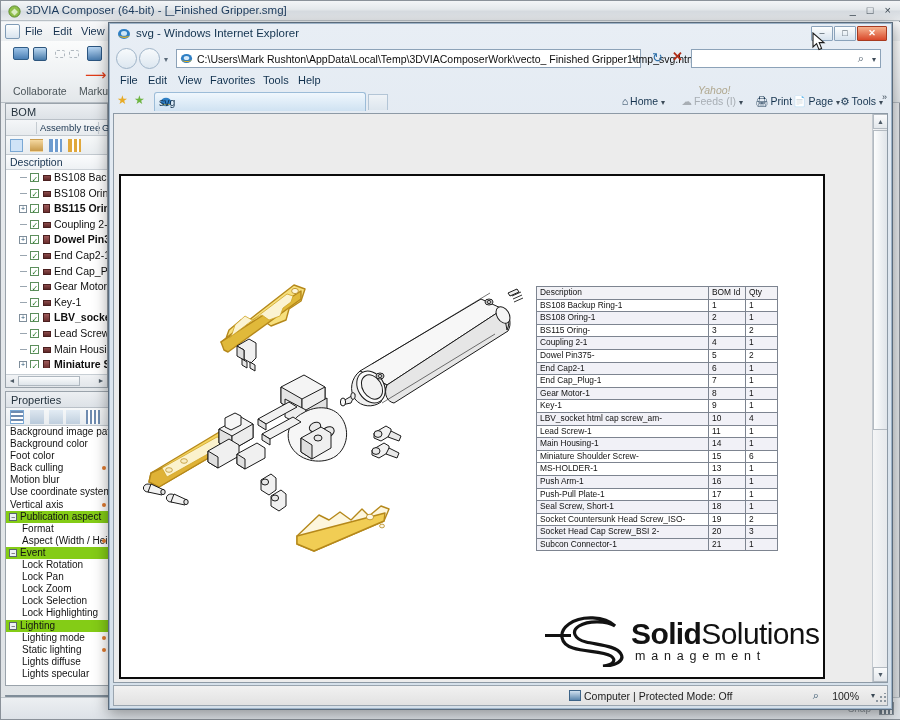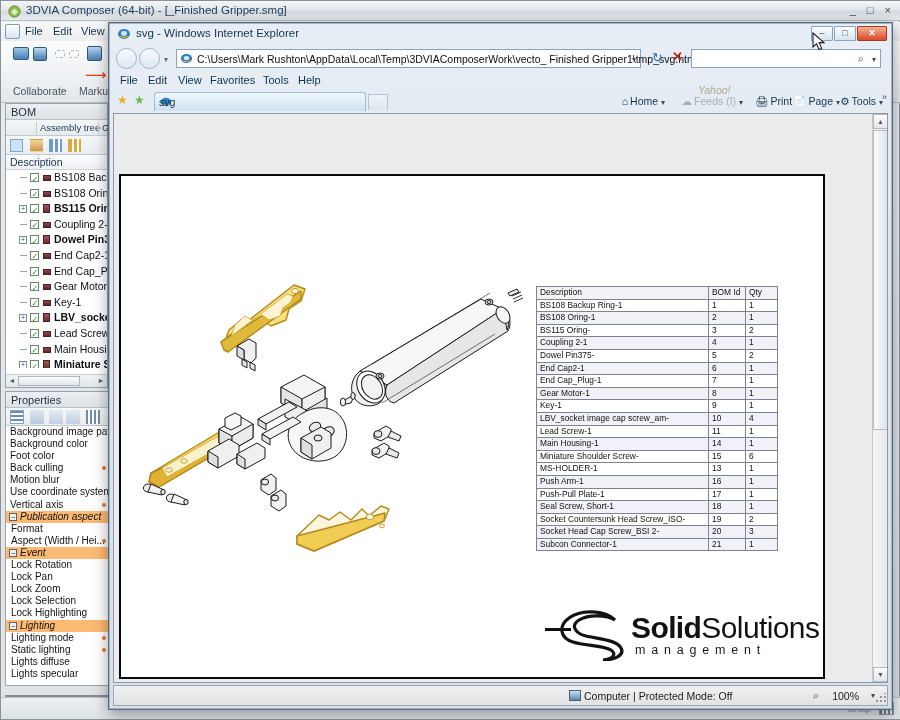--- a/index.html
+++ b/index.html
@@ -202,28 +202,28 @@
     position: absolute; top: 2px; width: 14px; height: 14px;
   }
   #props-toolbar .tb.sel { background: #cfe3f7; border: 1px solid #7aa8d4; }
   #props-list { height: 258px; overflow: hidden; position: relative; }
   .prop-row {
     height: 12.1px; line-height: 12.1px; font-size: 10px;
     padding-left: 4px; white-space: nowrap; position: relative;
     color: #131313;
   }
   .prop-row.group {
-    background: #fdba74; padding-left: 14px; font-size: 10px; font-style: italic;
+    background: #84cc16; padding-left: 14px; font-size: 10px;
   }
   .prop-row.group .toggle {
     position: absolute; left: 3px; top: 2px; width: 8px; height: 8px;
     border: 1px solid #5a646d; background: #eef1f3;
     font-size: 7px; line-height: 7px; text-align: center;
   }
-  .prop-row.indent { padding-left: 5px; }
+  .prop-row.indent { padding-left: 16px; }
   .prop-row .dot {
     position: absolute; right: 3px; top: 4px; width: 4px; height: 4px;
     border-radius: 50%; background: #e07a2f;
   }
   #timeline-tab {
     position: absolute; left: 4px; bottom: 4px; width: 105px; height: 20px;
     background: linear-gradient(#eef1f4,#dde2e7);
     border: 1px solid #9aa3ab; border-top: 2px solid #7f8d99;
   }
   #timeline-tab .tlico {
@@ -513,21 +513,21 @@
   #bom-table .c-qty { width: 32px; }
   #bom-table tr.odd td { background: #ffffff; }
   #bom-table tr.even td { background: #f1f1f7; }
   #bom-table tr.hl td { background: #f0ab00; }
 
   
   #explode { position: absolute; left: 8px; top: 92px; width: 410px; height: 300px; }
 
   
   #ss-logo {
-    position: absolute; right: 10px; bottom: 12px; width: 262px; height: 62px;
+    position: absolute; right: 10px; bottom: 6px; width: 262px; height: 62px;
     background: #fff;
   }
   #ss-logo .swirl { position: absolute; left: 6px; top: 6px; }
   #ss-logo .rule {
     position: absolute; left: -6px; top: 25px; width: 26px; height: 3px;
     background: #111;
   }
   #ss-logo .t1 {
     position: absolute; left: 80px; top: 8px;
     font-size: 30px; color: #121212; white-space: nowrap;
@@ -1012,21 +1012,21 @@
                   <td class="c-desc">Gear Motor-1</td>
                   <td class="c-id">8</td>
                   <td class="c-qty">1</td>
                 </tr>
                 <tr class="odd">
                   <td class="c-desc">Key-1</td>
                   <td class="c-id">9</td>
                   <td class="c-qty">1</td>
                 </tr>
                 <tr class="even">
-                  <td class="c-desc">LBV_socket image cap screw_am-</td>
+                  <td class="c-desc">LBV_socket html cap screw_am-</td>
                   <td class="c-id">10</td>
                   <td class="c-qty">4</td>
                 </tr>
                 <tr class="odd">
                   <td class="c-desc">Lead Screw-1</td>
                   <td class="c-id">11</td>
                   <td class="c-qty">1</td>
                 </tr>
                 <tr class="even">
                   <td class="c-desc">Main Housing-1</td>

